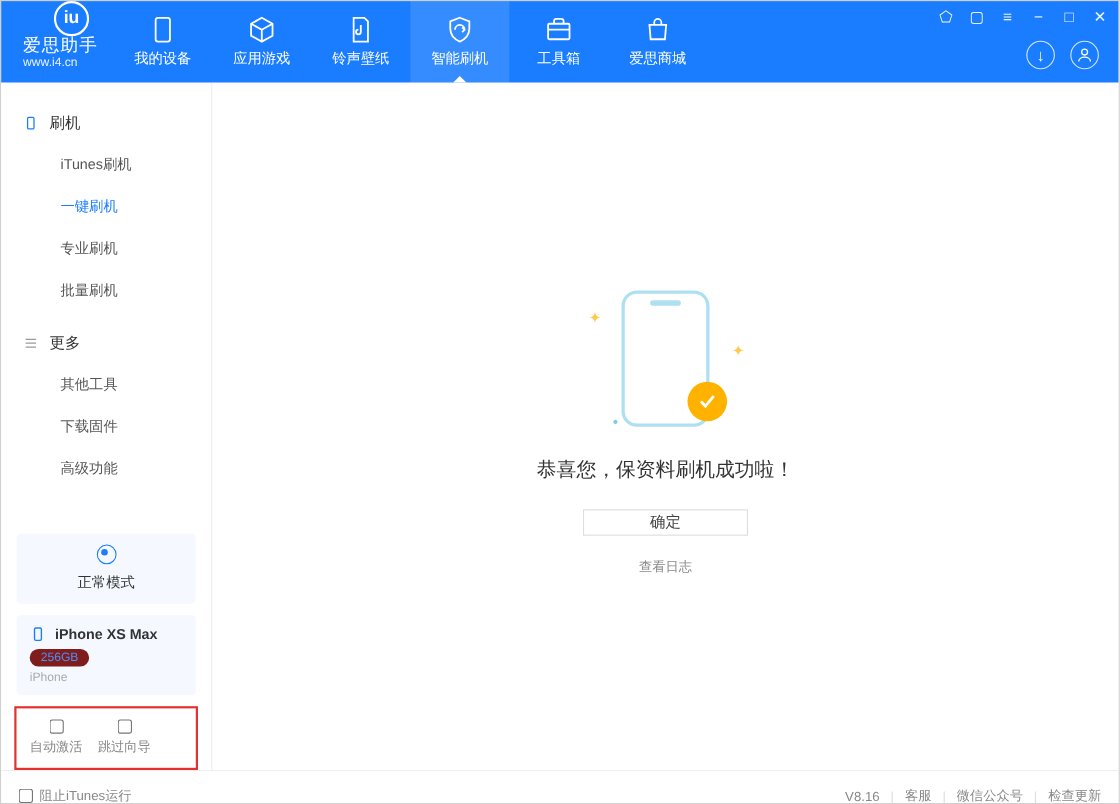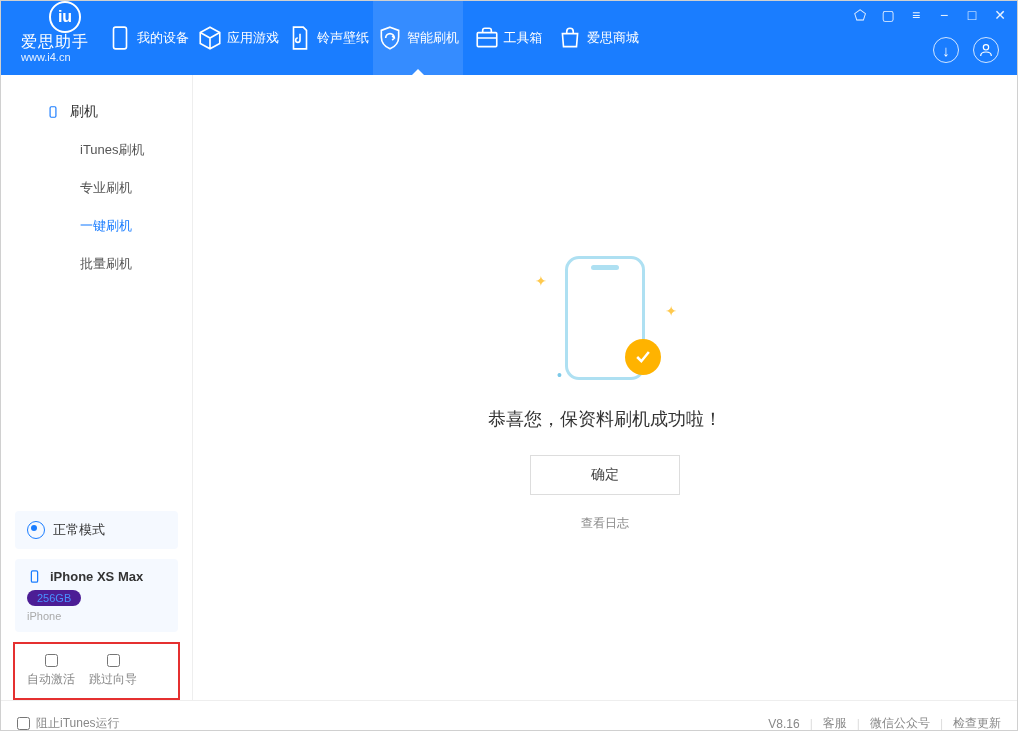--- a/index.html
+++ b/index.html
@@ -6,62 +6,62 @@
 body { background: #fff; width: 1018px; height: 731px; overflow: hidden; border: 1px solid #d0d0d0; }
 
 .titlebar { height: 74px; background: linear-gradient(180deg,#1a7dff 0%,#1a7dff 100%); display: flex; align-items: stretch; color: #fff; position: relative; }
 .logo-area { display: flex; align-items: flex-end; padding: 0 14px 0 20px; flex-direction: column; }
 .logo-mark { width: 32px; height: 32px; border: 2.5px solid #fff; border-radius: 50%; display: flex; align-items: center; justify-content: center; font-weight: bold; font-size: 16px; margin-right: 8px; }
 .logo-text { display: flex; flex-direction: column; line-height: 1.1; }
 .logo-text .main { font-size: 16px; font-weight: 500; letter-spacing: 1px; }
 .logo-text .sub { font-size: 11px; opacity: .9; }
 
 .navtabs { display: flex; align-items: stretch; }
-.navtab { width: 90px; display: flex; align-items: center; justify-content: center; gap: 4px; font-size: 13px; cursor: pointer; position: relative; }
+.navtab { width: 90px; display: flex; flex-direction: column; align-items: center; justify-content: center; gap: 4px; font-size: 13px; cursor: pointer; position: relative; }
 .navtab.active { background: rgba(255,255,255,.12); }
 .navtab.active::after { content:''; position:absolute; bottom:0; left:50%; transform:translateX(-50%); border:6px solid transparent; border-bottom-color:#fff; }
 .navtab svg { width: 26px; height: 26px; }
 
 .win-controls-top { position: absolute; top: 6px; right: 8px; display: flex; gap: 10px; }
 .win-controls-top span { font-size: 14px; opacity: .9; cursor: pointer; width:18px; text-align:center; }
 .header-icons { position: absolute; right: 18px; bottom: 12px; display: flex; gap: 14px; }
 .header-icons span { width: 26px; height: 26px; border: 1.5px solid rgba(255,255,255,.8); border-radius: 50%; display: flex; align-items: center; justify-content: center; font-size: 15px; cursor: pointer; }
 
 .body { display: flex; height: calc(731px - 74px - 32px); }
 .sidebar { width: 192px; border-right: 1px solid #eee; display: flex; flex-direction: column; padding-top: 22px; }
-.side-group { font-size: 14px; color:#333;padding-left:25px; }
+.side-group { font-size: 14px; color:#333; }
 .side-header { display:flex; align-items:center; gap:10px; padding: 6px 20px 10px 20px; font-weight: 500; color:#333;}
 .side-header svg { width:14px; height:14px; }
 .side-item { padding: 10px 20px 10px 54px; font-size: 13px; color:#555; cursor:pointer; }
 .side-item.active { color:#1a7dff; }
 
 .side-bottom { margin-top:auto; padding: 0 14px 0 14px; }
 .mode-box, .device-box { background:#f5f9ff; border-radius:4px; padding:10px 12px; margin-bottom:10px; font-size:13px; }
-.mode-box { display:flex; align-items:center; gap:8px; color:#333; }
+.mode-box { display:flex; align-items:center; gap:8px; color:#333;flex-direction:column; }
 .mode-box .dot { width:18px; height:18px; border:1.5px solid #1a7dff; border-radius:50%; position:relative; }
 .mode-box .dot::after{content:'';position:absolute;width:6px;height:6px;border-radius:50%;background:#1a7dff;left:3px;top:3px;}
 .device-box { color:#333; }
 .device-row { display:flex; align-items:center; gap:8px; font-weight:600; }
 .device-row svg{width:15px;height:15px;}
-.badge { display:inline-block; margin-top:6px; padding:2px 10px; border-radius:10px; background:#4c1d95; color:#4a90ff; font-size:11px;}
+.badge { display:inline-block; margin-top:6px; padding:2px 10px; border-radius:10px; background:#7f1d1d; color:#4a90ff; font-size:11px;}
 .device-sub { font-size:11px; color:#aaa; margin-top:4px;}
 .opt-row { border:2px solid #e53030; padding:10px 12px; display:flex; gap:14px; align-items:center; font-size:12px; color:#888; margin: 6px -2px 0 -2px; }
 .opt-row label { display:flex; align-items:center; gap:4px;flex-direction:column;}
 .opt-row input { width:13px; height:13px; }
 
 .main { flex:1; display:flex; flex-direction:column; align-items:center; justify-content:center; gap:14px; }
 .phone-illus { position:relative; width:180px; height:150px; display:flex; align-items:center; justify-content:center;}
 .phone { width:80px; height:124px; border:3px solid #aee0f2; border-radius:14px; position:relative; background:#fff;}
 .phone::before{content:'';position:absolute;top:6px;left:50%;transform:translateX(-50%);width:28px;height:5px;border-radius:3px;background:#aee0f2;}
 .check{ position:absolute; right:34px; bottom:18px; width:36px; height:36px; background:#ffb300; border-radius:50%; display:flex; align-items:center; justify-content:center;}
 .check svg{width:20px;height:20px;}
 .spark{position:absolute; color:#ffc94d; font-size:14px;}
 .s1{left:20px; top:30px;} .s2{right:18px; top:60px;} .s3{left:42px; bottom:10px; color:#7cc9e8;}
 .success-text { font-size:18px; color:#333; }
-.btn { margin-top:10px; width:150px; height:40px; border:1px solid #ddd; background:#fff; font-size:14px; color:#444; cursor:pointer; }
+.btn { margin-top:10px; width:150px; height:24px; border:1px solid #ddd; background:#fff; font-size:14px; color:#444; cursor:pointer; }
 .loglink { font-size:12px; color:#888; cursor:pointer; margin-top:6px;}
 
 .footer { height:32px; border-top:1px solid #eee; display:flex; align-items:flex-end; padding:0 16px; font-size:12px; color:#888; }
 .footer-left{display:flex;align-items:center;gap:6px;}
 .footer-right{margin-left:auto; display:flex; align-items:center; gap:10px;}
 .footer-right .ver{ color:#888;}
 .footer-right a{ color:#888; cursor:pointer;}
 .sep{ color:#ddd;}
 </style>
 </head>
@@ -137,23 +137,34 @@
 <div class="body">
   <div class="sidebar">
     <div class="side-group">
       <div class="side-header">
         <svg viewBox="0 0 24 24" fill="none" stroke="#1a7dff" stroke-width="2">
             <rect x="7" y="3" width="10" height="18" rx="2"></rect>
           </svg>
         <span>刷机</span>
       </div>
       <div class="side-item">iTunes刷机</div>
+      <div class="side-item active">一键刷机</div>
       <div class="side-item">专业刷机</div>
-      <div class="side-item active">一键刷机</div>
       <div class="side-item">批量刷机</div>
+    </div>
+    <div class="side-group" style="margin-top:14px;">
+      <div class="side-header">
+        <svg viewBox="0 0 24 24" stroke="#999" stroke-width="2">
+            <path d="M4 6h16M4 12h16M4 18h16"></path>
+          </svg>
+        <span>更多</span>
+      </div>
+      <div class="side-item">其他工具</div>
+      <div class="side-item">下载固件</div>
+      <div class="side-item">高级功能</div>
     </div>
 
     <div class="side-bottom">
       <div class="mode-box">
         <span class="dot"></span>
         <span>正常模式</span>
       </div>
       <div class="device-box">
         <div class="device-row">
           <svg viewBox="0 0 24 24" fill="none" stroke="#1a7dff" stroke-width="2">

